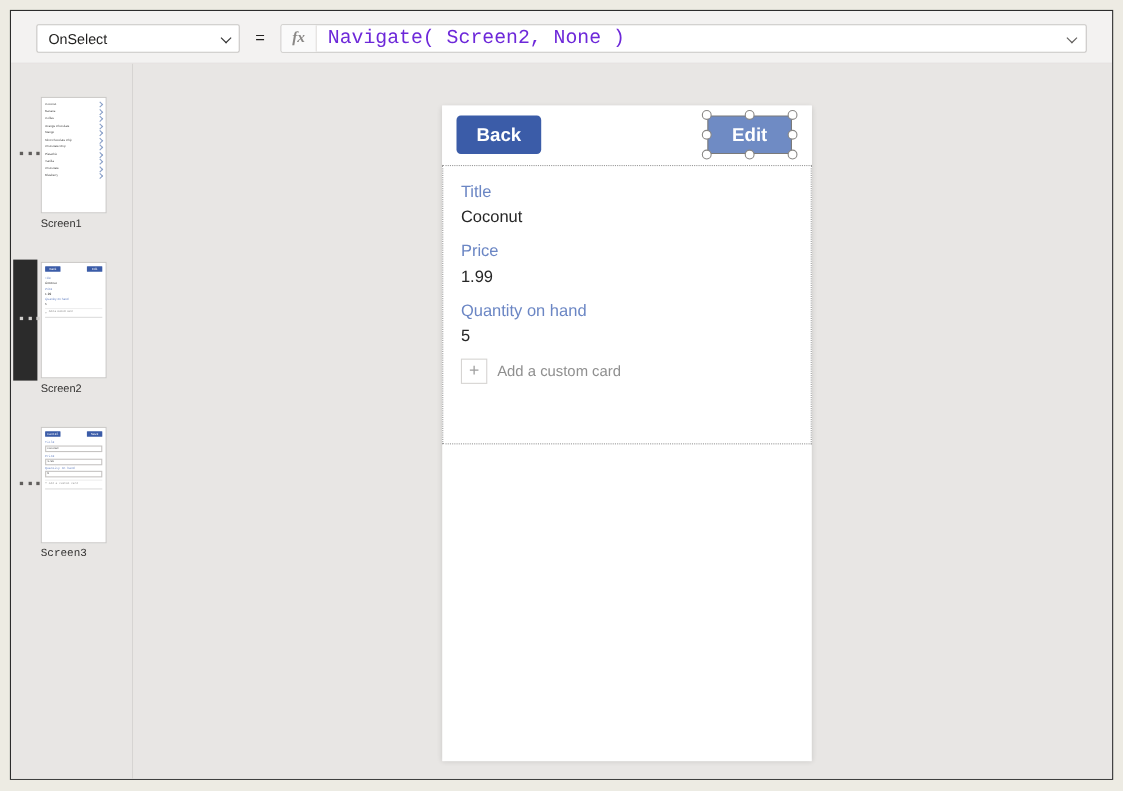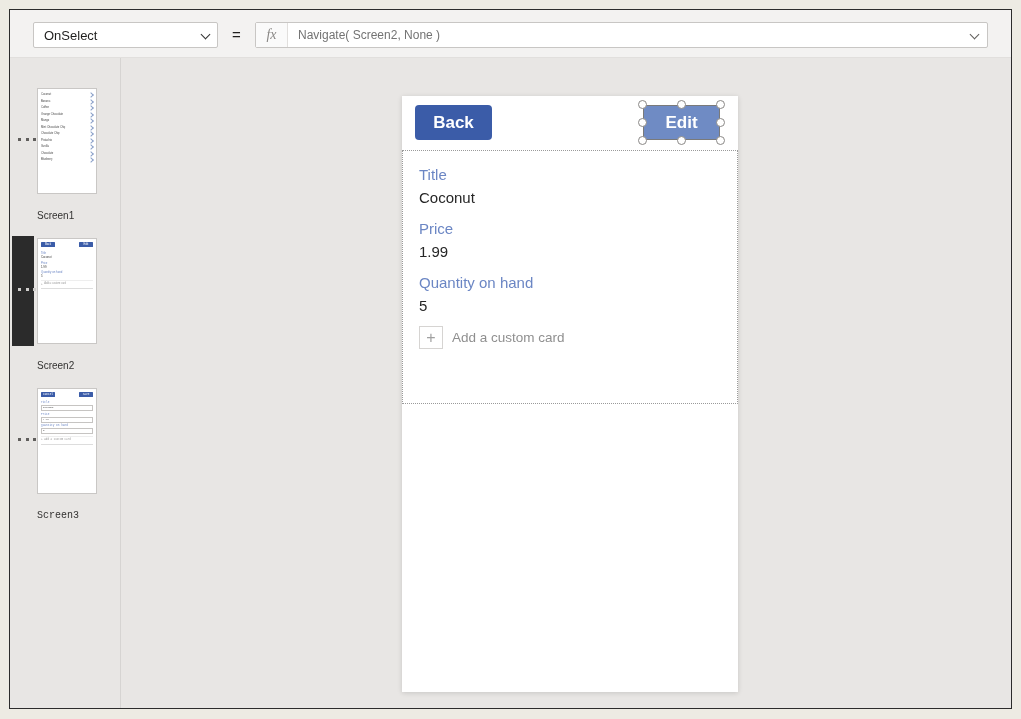--- a/index.html
+++ b/index.html
@@ -100,29 +100,30 @@
     border-right: 1px solid #e1dfdd;
     display: flex;
     align-items: center;
     justify-content: center;
     font-family: "Liberation Serif", serif;
     font-style: italic;
     font-size: 14px;
     color: #8a8886;
     background: #fafafa;
     user-select: none;
+    font-weight: bold;
   }
   .formula-text {
     flex: 1;
     display: flex;
     align-items: center;
     padding-left: 10px;
-    font-family: Liberation Sans, sans-serif;
-    font-size: 12px;
-    color: #737373;
+    font-family: Liberation Mono, monospace;
+    font-size: 18px;
+    color: #6d28d9;
     white-space: pre;
     overflow: hidden;
   }
   .formula-chev {
     width: 24px;
     flex: 0 0 auto;
     display: flex;
     align-items: center;
     justify-content: center;
   }
@@ -198,21 +199,21 @@
     height: 106px;
     background: #ffffff;
     border: 1px solid #c9c7c5;
     box-sizing: border-box;
     overflow: hidden;
     cursor: pointer;
   }
   .thumb-label {
     position: absolute;
     left: 27px;
-    top: 124px;
+    top: 112px;
     font-size: 10px;
     color: #333231;
     white-space: nowrap;
   }
 
   
   .mini-list { padding: 3px 2px 0 3px; }
   .mini-row {
     display: flex;
     align-items: center;

